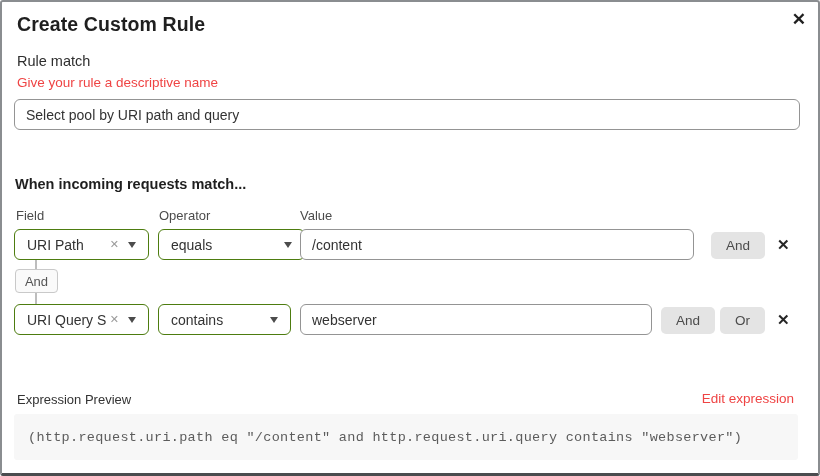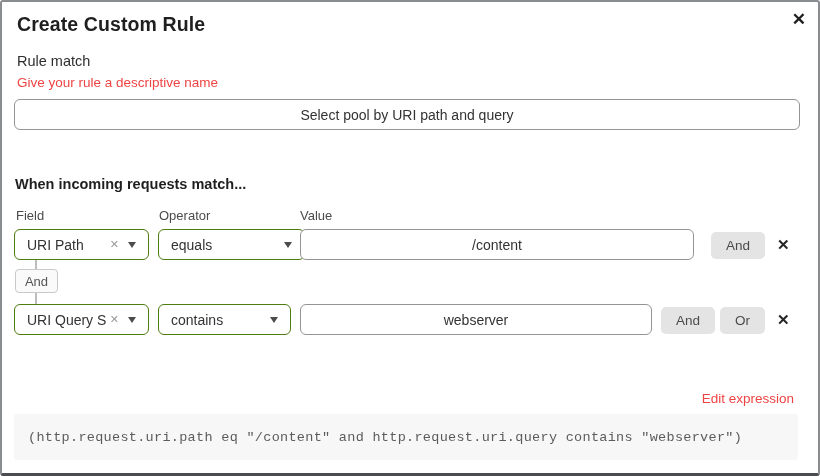--- a/index.html
+++ b/index.html
@@ -38,21 +38,20 @@
 
   .text-input {
     height:31px;
     border:1px solid #949494;
     border-radius:6px;
     background:#fff;
     font-family:"Liberation Sans", sans-serif;
     font-size:14px; color:#333;
     padding:0 11px;
     outline:none;
-    text-align:center;
   }
   #rule-name-input { left:12px; top:97px; width:786px; }
 
   .match-heading {
     left:13px; top:174px;
     font-size:14.5px; font-weight:700; color:#1f1f1f;
   }
   .col-label { top:206px; font-size:13px; color:#4b4b4b; }
 
   .select {
@@ -170,18 +169,19 @@
   </div>
   <div class="abs select" style="left:156px; top:302px; width:133px;">
     <span class="sel-text">contains</span>
     <span class="chevron"></span>
   </div>
   <input class="abs text-input" style="left: 298px; top: 302px; width: 352px;" type="text" value="webserver">
   <button class="abs pill" style="left:659px; top:305px; width:54px;">And</button>
   <button class="abs pill" style="left:718px; top:305px; width:45px;">Or</button>
   <button class="abs remove-x" style="left:775px; top:310px;">✕</button>
 
+  <div class="abs expr-label">Expression Preview</div>
   <a class="abs edit-link" id="edit-link" style="color: #ef4444;">Edit expression</a>
   <div class="abs code-block">
     <code>(http.request.uri.path eq "/content" and http.request.uri.query contains "webserver")</code>
   </div>
 
 </div>
 
 </body></html>

